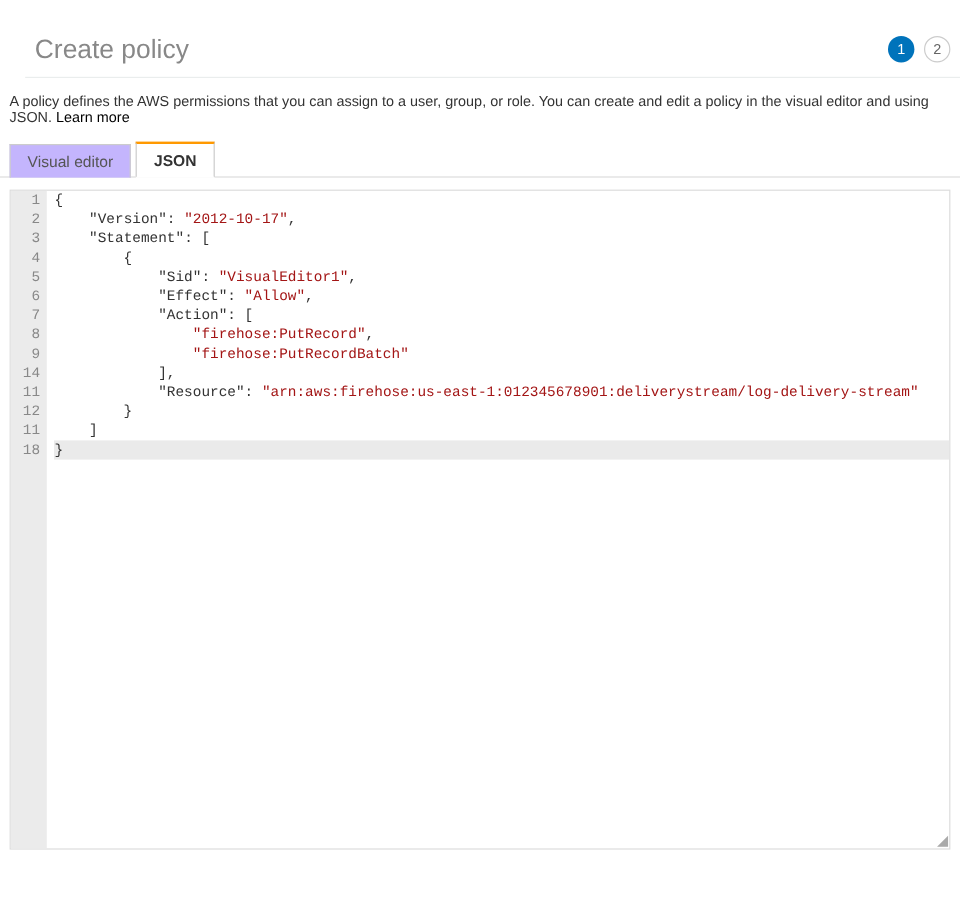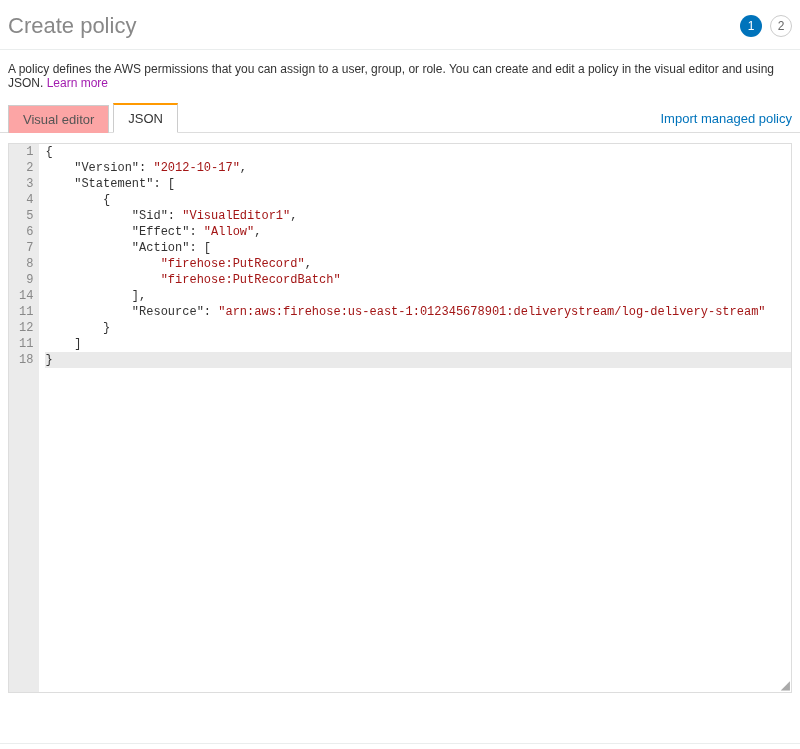--- a/index.html
+++ b/index.html
@@ -7,22 +7,23 @@
     font-family: "Amazon Ember", "Helvetica Neue", Helvetica, Arial, sans-serif;
     font-size: 13px;
     color: #333;
     background: #fff;
     width: 800px;
   }
   .header {
     display: flex;
     justify-content: space-between;
     align-items: center;
-    padding: 13px 8px 10px 8px;
+    padding: 28px 8px 10px 8px;
     border-bottom: 1px solid #eaeded;
+    margin-left: 21px;
   }
   .header h1 {
     font-size: 22px;
     font-weight: 400;
     color: #888;
   }
   .steps {
     display: flex;
     gap: 8px;
   }
@@ -43,46 +44,46 @@
     background: #fff;
     color: #666;
     border: 1px solid #ccc;
   }
   .description {
     padding: 12px 8px;
     font-size: 12px;
     color: #333;
   }
   .description a {
-    color: #a21caf;
+    color: #000000;
     text-decoration: none;
   }
   .tab-row {
     display: flex;
     align-items: flex-end;
     padding: 0 8px;
     position: relative;
     border-bottom: 1px solid #ddd;
   }
   .tab {
     padding: 6px 14px;
     font-size: 13px;
     cursor: pointer;
     border: 1px solid #ccc;
     border-bottom: none;
     margin-right: 4px;
     position: relative;
     top: 1px;
-    background: #fca5a5;
+    background: #c4b5fd;
     color: #555;
   }
   .tab-active {
     background: #fff;
     color: #333;
-    font-weight: 400;
+    font-weight: 700;
     border-top: 2px solid #ff9900;
     border-bottom: 1px solid #fff;
   }
   .import-link {
     margin-left: auto;
     color: #0073bb;
     font-size: 13px;
     text-decoration: none;
     padding-bottom: 6px;
   }
@@ -162,21 +163,20 @@
   </div>
 </div>
 
 <div class="description">
   <span>A policy defines the AWS permissions that you can assign to a user, group, or role. You can create and edit a policy in the visual editor and using JSON. </span><a href="#">Learn more</a>
 </div>
 
 <div class="tab-row">
   <div class="tab">Visual editor</div>
   <div class="tab tab-active">JSON</div>
-  <a href="#" class="import-link">Import managed policy</a>
 </div>
 
 <div class="editor-wrapper">
   <div class="editor">
     <div class="gutter" id="gutter">
         <div class="gutter-line">1</div>
         <div class="gutter-line">2</div>
         <div class="gutter-line">3</div>
         <div class="gutter-line">4</div>
         <div class="gutter-line">5</div>

